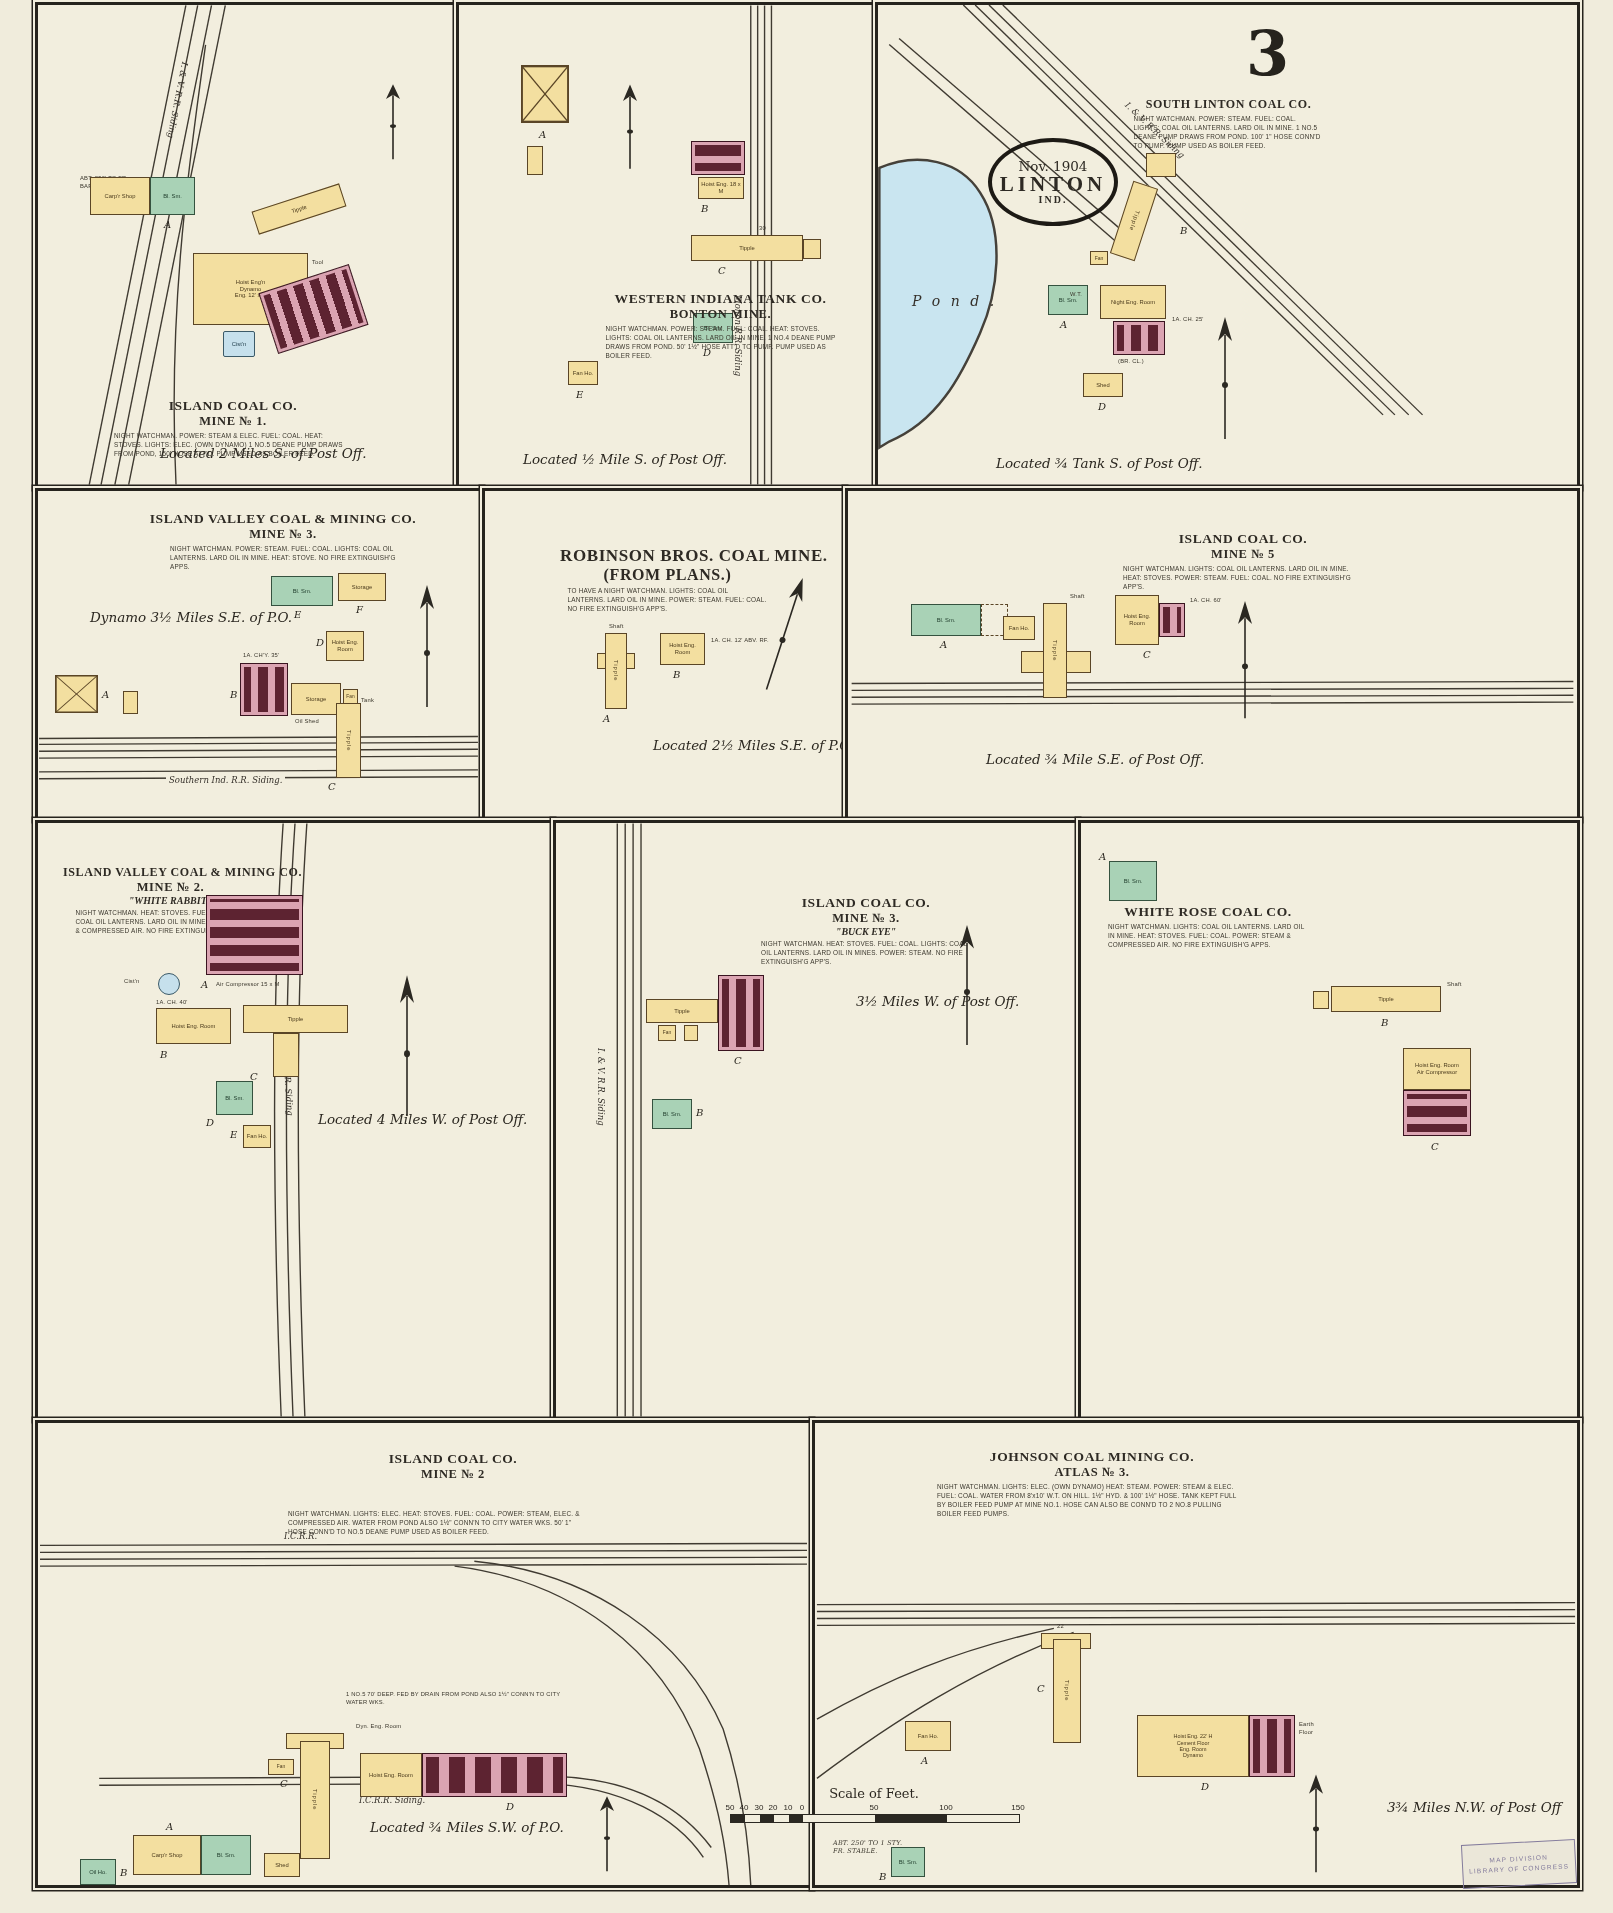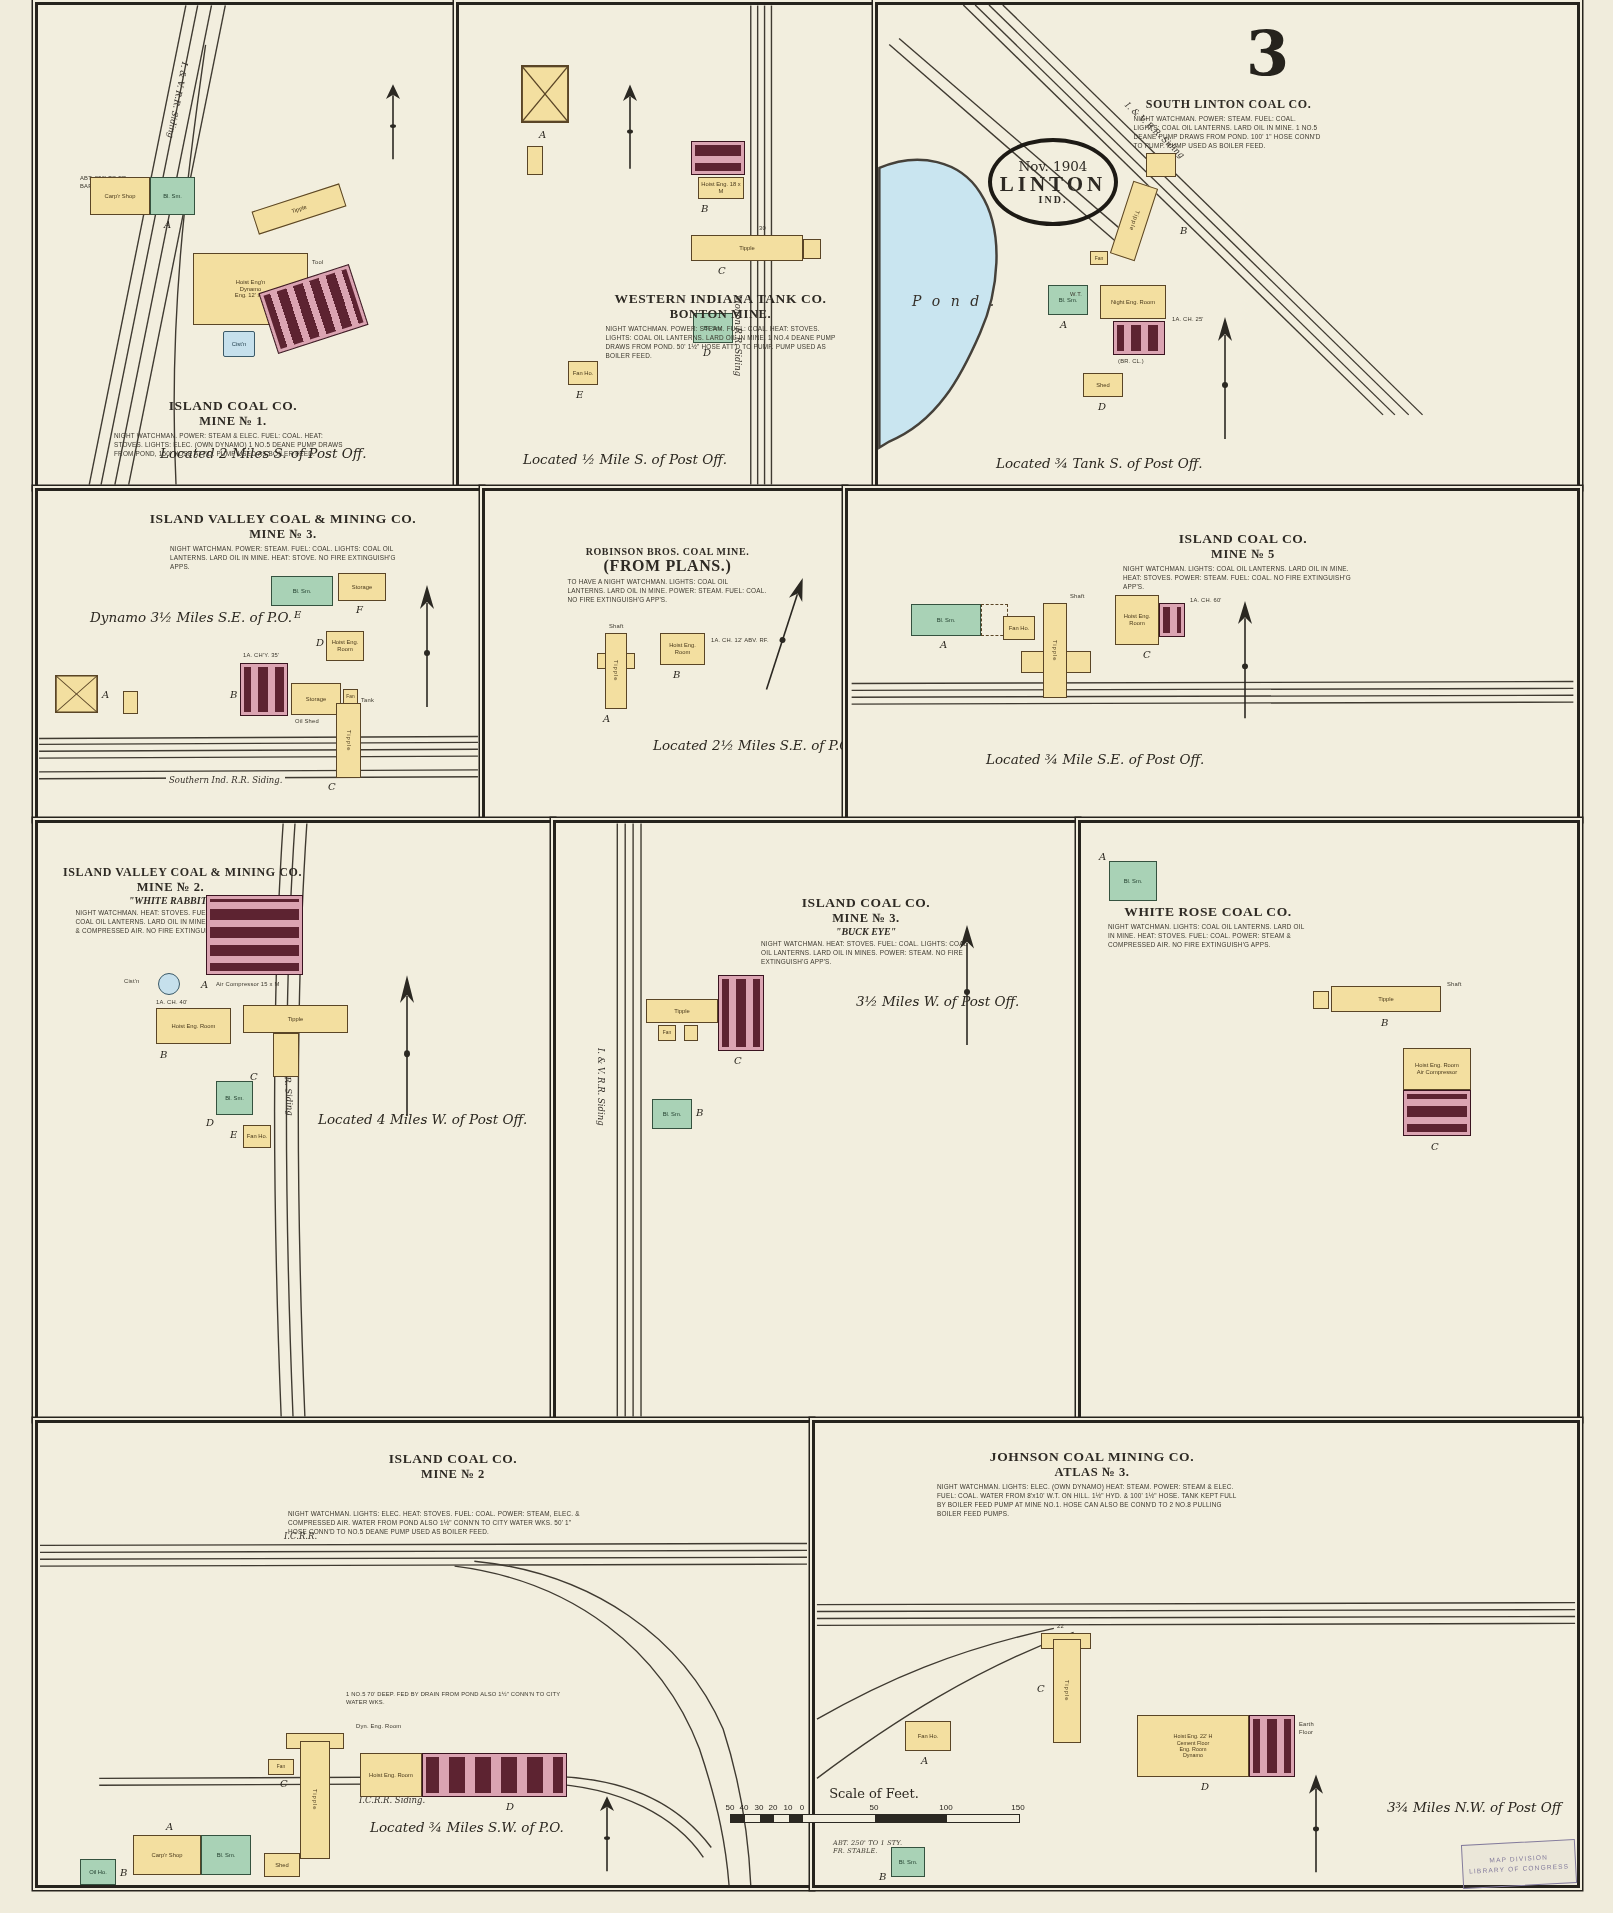--- a/index.html
+++ b/index.html
@@ -227,21 +227,21 @@
     </div>
     <i class="ltr" style="left:290px;top:290px">C</i>
     <div class="rr-label bg" style="left:128px;top:284px">Southern Ind. R.R. Siding.</div>
     <svg class="narrow" style="left:378px;top:92px;width:22px;height:130px" viewBox="0 0 22 130" preserveAspectRatio="none">
         <use href="#north-arrow-shape"></use>
       </svg>
   </section>
 
   <section class="panel" style="left:482px;top:488px;width:363px;height:332px">
     <div class="tblock" style="left:75px;top:55px;width:215px">
-      <div class="t-co" style="font-size:10px">ROBINSON BROS. COAL MINE.</div>
+      <div class="t-co" style="font-size:17px">ROBINSON BROS. COAL MINE.</div>
       <div class="t-mine" style="font-size:16px">(FROM PLANS.)</div>
       <div class="t-desc" style="width:200px">TO HAVE A NIGHT WATCHMAN. LIGHTS: COAL OIL LANTERNS. LARD OIL IN MINE. POWER: STEAM. FUEL: COAL. NO FIRE EXTINGUISH'G APP'S.</div>
     </div>
     <div class="note" style="left:124px;top:132px">Shaft</div>
     <div class="bld" style="left:112px;top:162px;width:38px;height:16px"></div>
     <div class="bld" style="left:120px;top:142px;width:22px;height:76px">
       <span class="vtxt">Tipple</span>
     </div>
     <i class="ltr" style="left:118px;top:222px">A</i>
     <div class="bld" style="left:175px;top:142px;width:45px;height:32px">Hoist Eng. Room</div>

